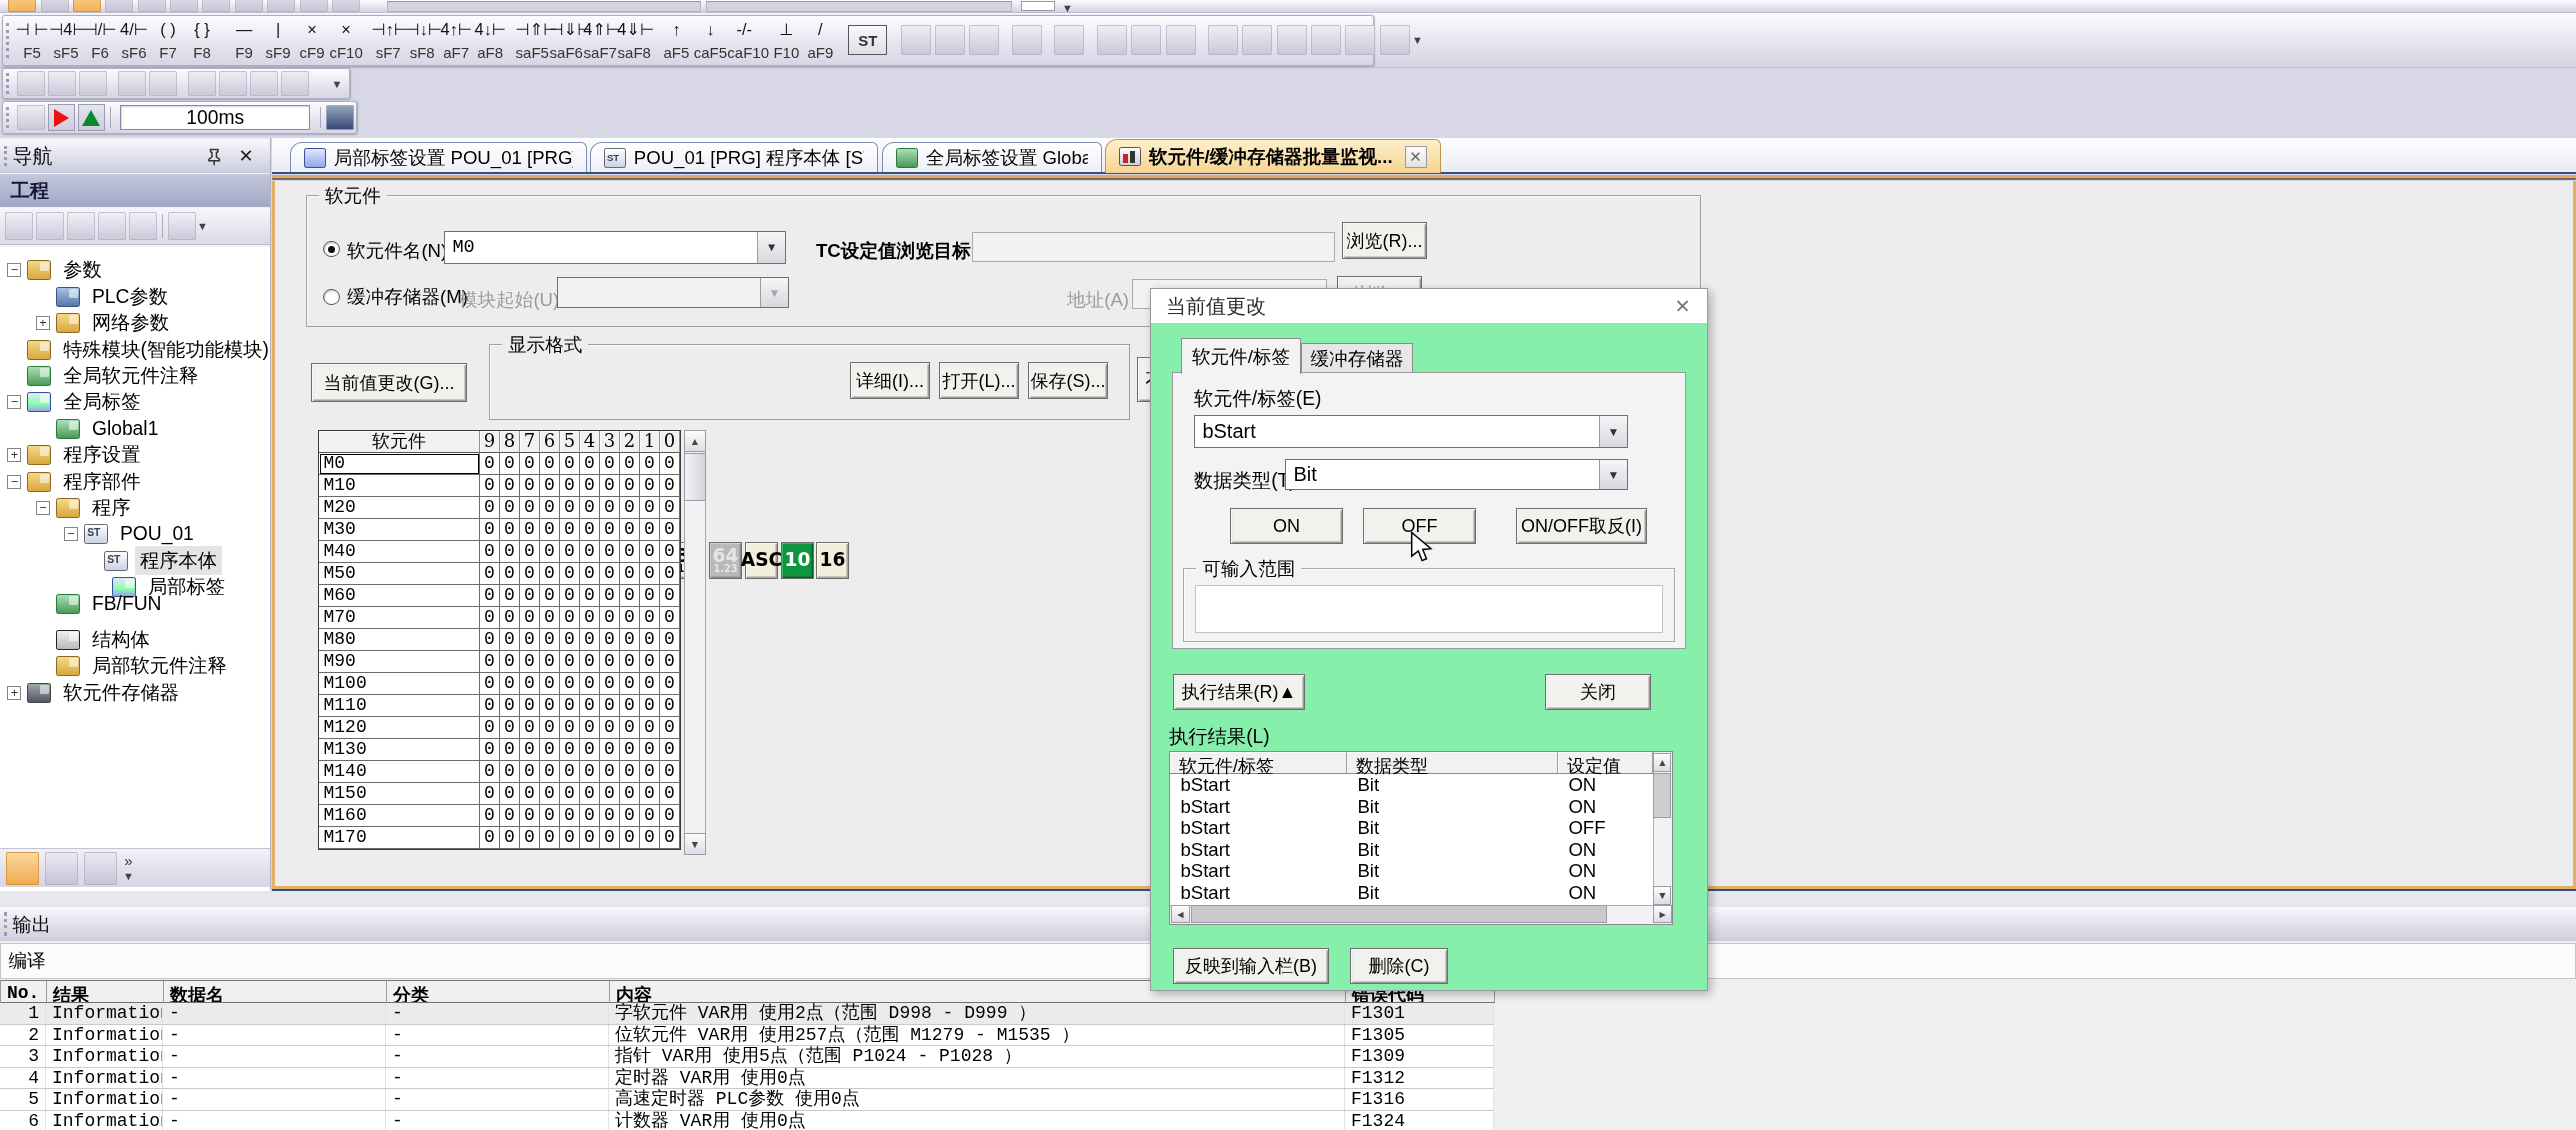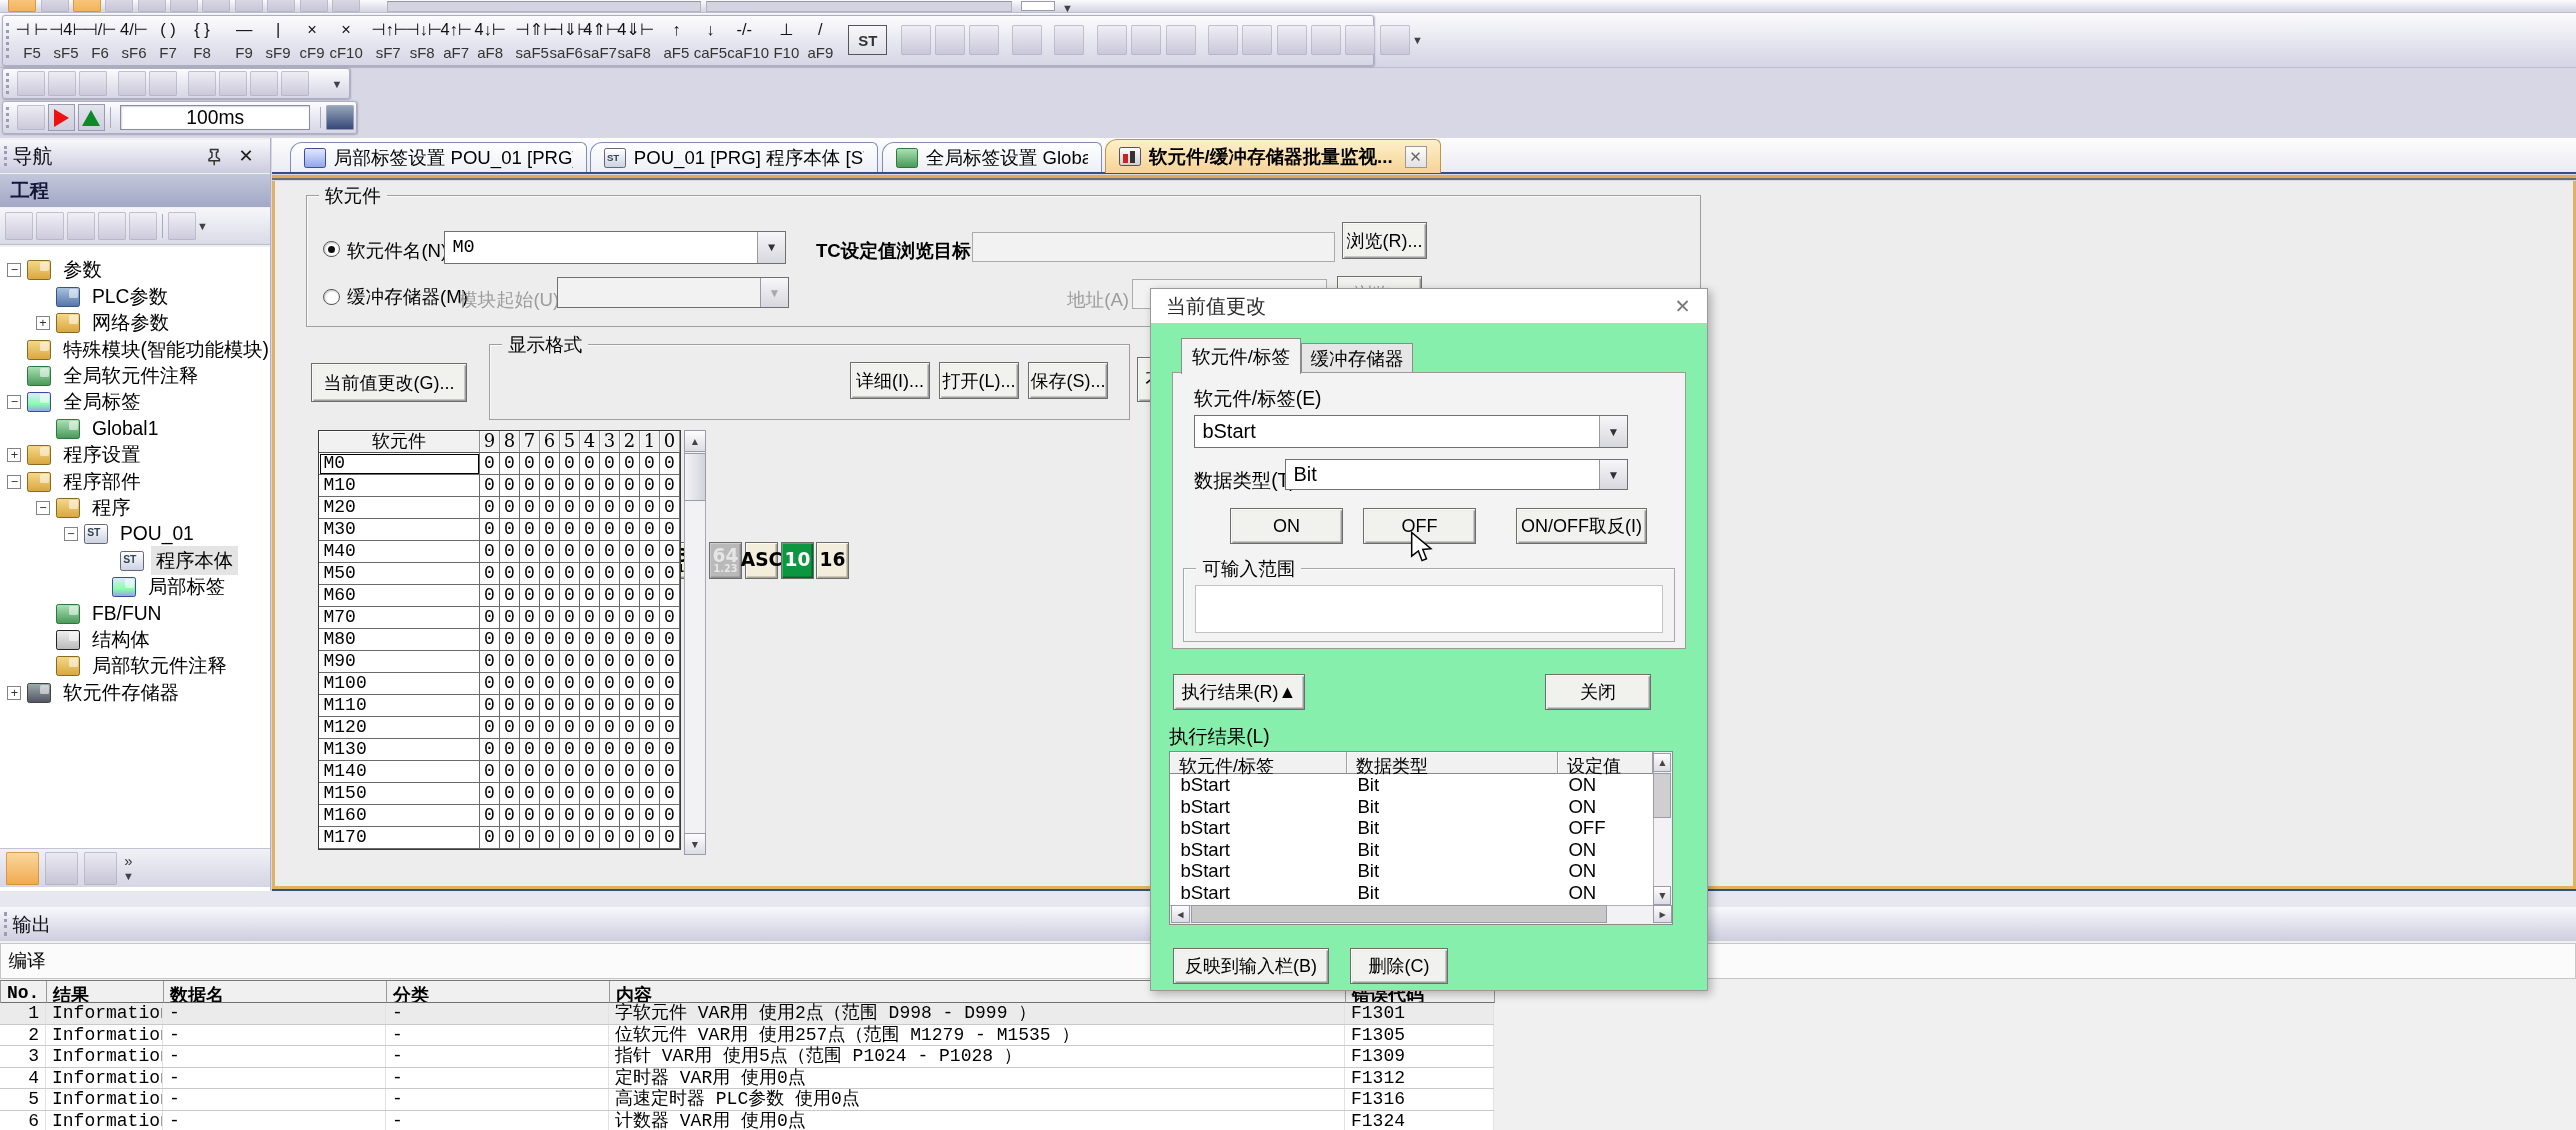--- a/index.html
+++ b/index.html
@@ -450,31 +450,31 @@
         <div class="trow" style="top: 248px; left: 36px;">
           <span class="texp">−</span>
           <span class="tico i-param"></span>
           <span class="tlabel">程序</span>
         </div>
         <div class="trow" style="top: 274px; left: 64px;">
           <span class="texp">−</span>
           <span class="tico i-st-file"></span>
           <span class="tlabel">POU_01</span>
         </div>
-        <div class="trow sel" style="top: 301px; left: 100px;">
+        <div class="trow sel" style="top: 301px; left: 84px;">
           <span style="width: 20px; flex: 0 0 auto;"></span>
           <span class="tico i-st-file"></span>
           <span class="tlabel">程序本体</span>
         </div>
         <div class="trow" style="top: 327px; left: 92px;">
           <span style="width: 20px; flex: 0 0 auto;"></span>
           <span class="tico i-local-label"></span>
           <span class="tlabel">局部标签</span>
         </div>
-        <div class="trow" style="top: 354px; left: 36px;">
+        <div class="trow" style="top: 344px; left: 36px;">
           <span style="width: 20px; flex: 0 0 auto;"></span>
           <span class="tico i-comment"></span>
           <span class="tlabel">FB/FUN</span>
         </div>
         <div class="trow" style="top: 380px; left: 36px;">
           <span style="width: 20px; flex: 0 0 auto;"></span>
           <span class="tico i-struct"></span>
           <span class="tlabel">结构体</span>
         </div>
         <div class="trow" style="top: 406px; left: 36px;">

